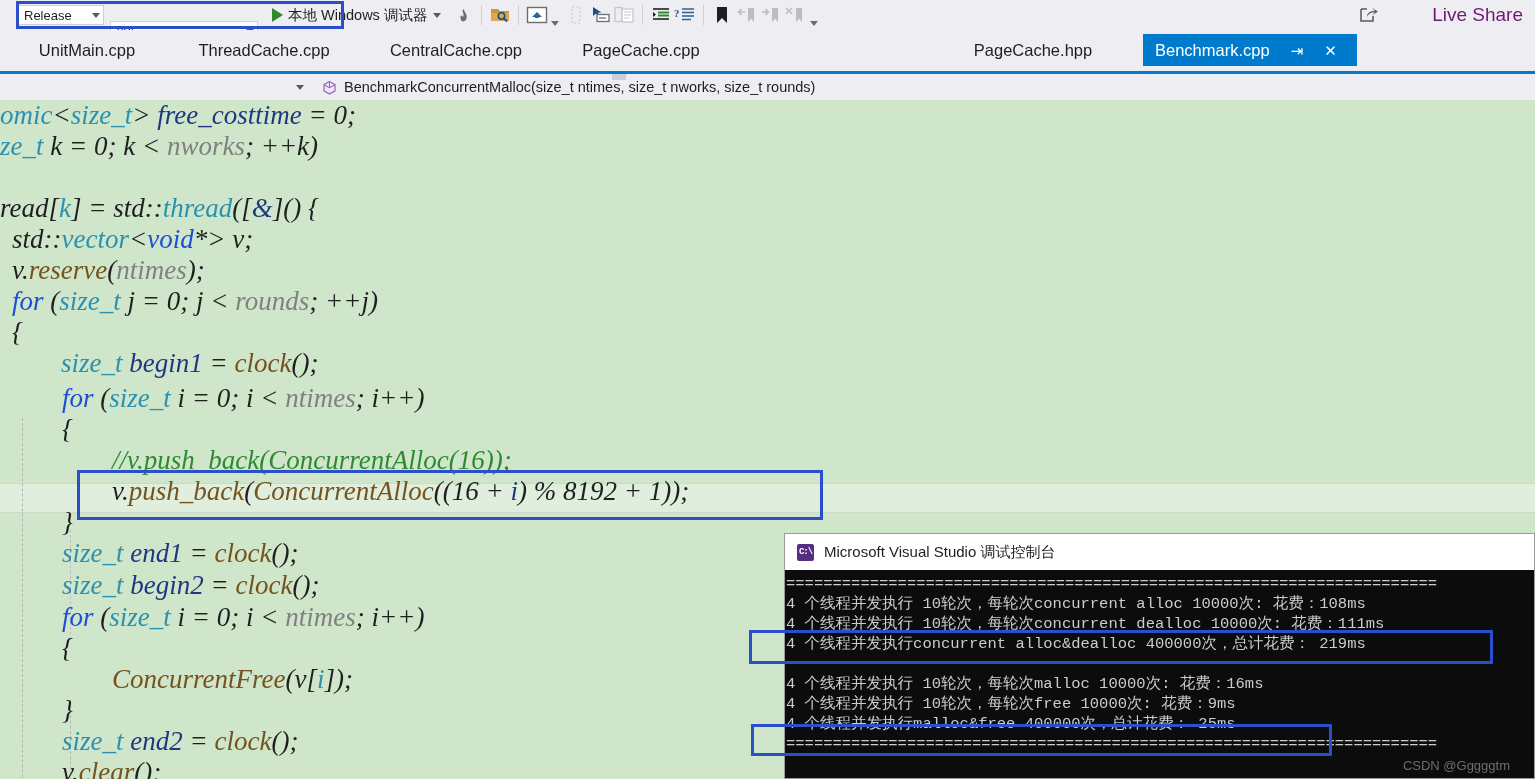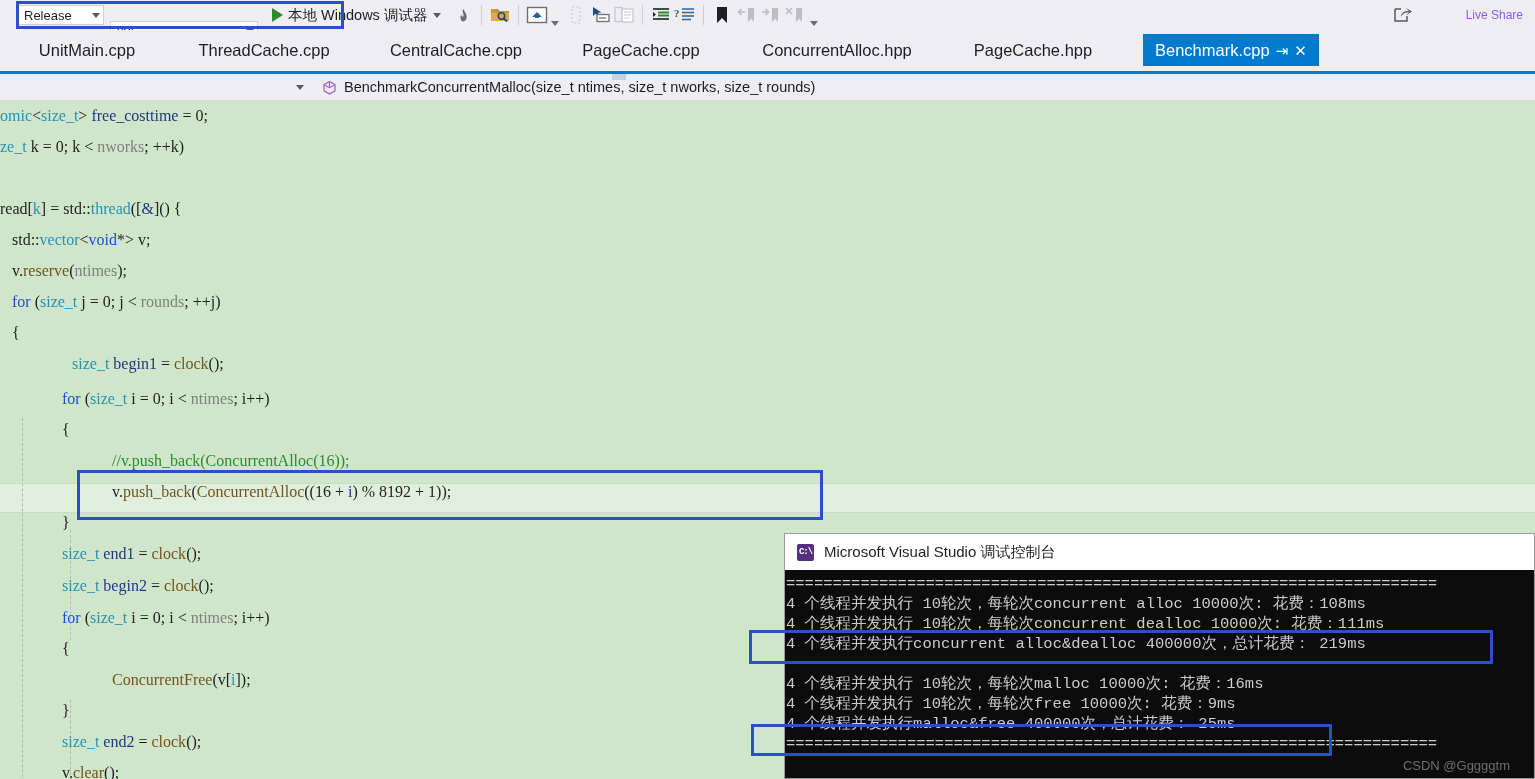--- a/index.html
+++ b/index.html
@@ -37,42 +37,42 @@
   }
   #run-label { font-size:14.5px; color:#1e1e1e; white-space:nowrap; }
   .tb-sep { width:1px; height:20px; background:#cccedb; margin:0 6px; }
   .tb-ico { width:24px;height:24px; display:flex;align-items:center;justify-content:center; }
   .tb-ico svg { display:block; }
   .mini-caret {
     width:0;height:0;border-left:4px solid transparent;border-right:4px solid transparent;
     border-top:5px solid #6d6d6d; align-self:flex-end; margin-bottom:4px;
   }
   #live-share { margin-left:auto; display:flex; align-items:center; gap:6px; margin-right:12px; }
-  #live-share span { font-size:12px; color:#8b5cf6;padding-left:47px; }
+  #live-share span { font-size:19px; color:#701a75;padding-left:47px; }
 
   
   #anno-combos {
     position:absolute; left:16px; top:1px; width:328px; height:28px;
     border:3px solid #2b4ecb; pointer-events:none;
   }
 
   
   #tabbar {
     position:absolute; left:0; top:30px; width:1535px; height:44px;
     background:#eeeef2;
   }
   .tab {
     position:absolute; top:4px; height:32px;
     display:flex; align-items:center; justify-content:center;
     font-size:16.5px; color:#1e1e1e; white-space:nowrap;
     font-family:"Liberation Sans", sans-serif;
   }
   .tab.active {
     background:#007acc; color:#ffffff;
-    padding:0 12px 0 12px; gap:6px;
+    padding:0 20px 0 12px; gap:21px;
   }
   .tab.active .tabname { color:#fff; font-size:16.5px; }
   .pin-ico, .close-ico { color:#ffffff; font-size:15px; line-height:1; }
   #tabbar-underline {
     position:absolute; left:0; top:71px; width:1535px; height:3px; background:#007acc;
   }
   #tab-splitter {
     position:absolute; left:612px; top:74px; width:14px; height:6px; background:#cccedb;
   }
 
@@ -114,23 +114,24 @@
     position:absolute; left:70px; top:600px; width:1px; height:80px;
     border-left:1px dashed #b0b8ad;
   }
   #current-line {
     position:absolute; left:0; top:383px; width:1535px; height:30px;
     background:#e0efdd;
     border-top:1px solid #cdd9ca; border-bottom:1px solid #cdd9ca;
   }
   .cl {
     position:absolute; white-space:pre;
-    font-size:16px; line-height:31px;
+    font-size:27px; line-height:31px;
     font-family:"Liberation Serif", serif;
     letter-spacing:0px;
+    font-style:italic;
   }
   
   .t-plain { color:#1f1f1f; }
   .t-type  { color:#2b91af; }
   .t-kw    { color:#1d4ed8; }
   .t-kw2   { color:#1f377f; }
   .t-var   { color:#808080; }
   .t-fn    { color:#74531f; }
   .t-cls   { color:#2b91af; }
   .t-cmt   { color:#2e8b2e; }
@@ -314,23 +315,20 @@
       <span class="tabname">UnitMain.cpp</span>
     </div>
   <div class="tab" style="left:180px;width:168px">
       <span class="tabname">ThreadCache.cpp</span>
     </div>
   <div class="tab" style="left:372px;width:168px">
       <span class="tabname">CentralCache.cpp</span>
     </div>
   <div class="tab" style="left:570px;width:142px">
       <span class="tabname">PageCache.cpp</span>
-    </div>
-  <div class="tab" style="left:742px;width:190px">
-      <span class="tabname">ConcurrentAlloc.hpp</span>
     </div>
   <div class="tab" style="left:960px;width:146px">
       <span class="tabname">PageCache.hpp</span>
     </div>
   <div class="tab active" style="left:1143px">
     <span class="tabname">Benchmark.cpp</span>
     <span class="pin-ico">⇥</span>
     <span class="close-ico">✕</span>
   </div>
 </div>
@@ -356,21 +354,21 @@
   <div id="guide-line2"></div>
   <div id="guide-line3"></div>
   <div id="code-lines">
       <div class="cl" style="top: 0px; left: 0px;"><span class="t-type">omic</span><span class="t-plain">&lt;</span><span class="t-type">size_t</span><span class="t-plain">&gt; </span><span class="t-kw2">free_costtime</span><span class="t-plain"> = </span><span class="t-num">0</span><span class="t-plain">;</span></div>
       <div class="cl" style="top: 31px; left: 0px;"><span class="t-type">ze_t</span><span class="t-plain"> k = </span><span class="t-num">0</span><span class="t-plain">; k &lt; </span><span class="t-var">nworks</span><span class="t-plain">; ++k)</span></div>
       <div class="cl" style="top: 93px; left: 0px;"><span class="t-plain">read</span><span class="t-plain">[</span><span class="t-cls">k</span><span class="t-plain">] = </span><span class="t-plain">std::</span><span class="t-cls">thread</span><span class="t-plain">([</span><span class="t-kw2">&amp;</span><span class="t-plain">]() {</span></div>
       <div class="cl" style="top: 124px; left: 12px;"><span class="t-plain">std::</span><span class="t-cls">vector</span><span class="t-plain">&lt;</span><span class="t-kw">void</span><span class="t-plain">*&gt; v;</span></div>
       <div class="cl" style="top: 155px; left: 12px;"><span class="t-plain">v.</span><span class="t-fn">reserve</span><span class="t-plain">(</span><span class="t-var">ntimes</span><span class="t-plain">);</span></div>
       <div class="cl" style="top: 186px; left: 12px;"><span class="t-kw">for</span><span class="t-plain"> (</span><span class="t-type">size_t</span><span class="t-plain"> j = </span><span class="t-num">0</span><span class="t-plain">; j &lt; </span><span class="t-var">rounds</span><span class="t-plain">; ++j)</span></div>
       <div class="cl" style="top: 217px; left: 12px;"><span class="t-plain">{</span></div>
-      <div class="cl" style="top: 248px; left: 72px;"><span class="t-type">size_t</span><span class="t-plain"> </span><span class="t-kw2">begin1</span><span class="t-plain"> = </span><span class="t-fn">clock</span><span class="t-plain">();</span></div>
+      <div class="cl" style="top: 248px; left: 61px;"><span class="t-type">size_t</span><span class="t-plain"> </span><span class="t-kw2">begin1</span><span class="t-plain"> = </span><span class="t-fn">clock</span><span class="t-plain">();</span></div>
       <div class="cl" style="top: 283px; left: 62px;"><span class="t-kw">for</span><span class="t-plain"> (</span><span class="t-type">size_t</span><span class="t-plain"> i = </span><span class="t-num">0</span><span class="t-plain">; i &lt; </span><span class="t-var">ntimes</span><span class="t-plain">; i++)</span></div>
       <div class="cl" style="top: 314px; left: 62px;"><span class="t-plain">{</span></div>
       <div class="cl" style="top: 345px; left: 112px;"><span class="t-cmt">//v.push_back(ConcurrentAlloc(16));</span></div>
       <div class="cl" style="top: 376px; left: 112px;"><span class="t-plain">v.</span><span class="t-fn">push_back</span><span class="t-plain">(</span><span class="t-fn">ConcurrentAlloc</span><span class="t-plain">((</span><span class="t-num">16</span><span class="t-plain"> + </span><span class="t-kw2">i</span><span class="t-plain">) % </span><span class="t-num">8192</span><span class="t-plain"> + </span><span class="t-num">1</span><span class="t-plain">));</span></div>
       <div class="cl" style="top: 407px; left: 62px;"><span class="t-plain">}</span></div>
       <div class="cl" style="top: 438px; left: 62px;"><span class="t-type">size_t</span><span class="t-plain"> </span><span class="t-kw2">end1</span><span class="t-plain"> = </span><span class="t-fn">clock</span><span class="t-plain">();</span></div>
       <div class="cl" style="top: 470px; left: 62px;"><span class="t-type">size_t</span><span class="t-plain"> </span><span class="t-kw2">begin2</span><span class="t-plain"> = </span><span class="t-fn">clock</span><span class="t-plain">();</span></div>
       <div class="cl" style="top: 502px; left: 62px;"><span class="t-kw">for</span><span class="t-plain"> (</span><span class="t-type">size_t</span><span class="t-plain"> i = </span><span class="t-num">0</span><span class="t-plain">; i &lt; </span><span class="t-var">ntimes</span><span class="t-plain">; i++)</span></div>
       <div class="cl" style="top: 533px; left: 62px;"><span class="t-plain">{</span></div>
       <div class="cl" style="top: 564px; left: 112px;"><span class="t-fn">ConcurrentFree</span><span class="t-plain">(</span><span class="t-plain">v</span><span class="t-plain">[</span><span class="t-cls">i</span><span class="t-plain">]);</span></div>

